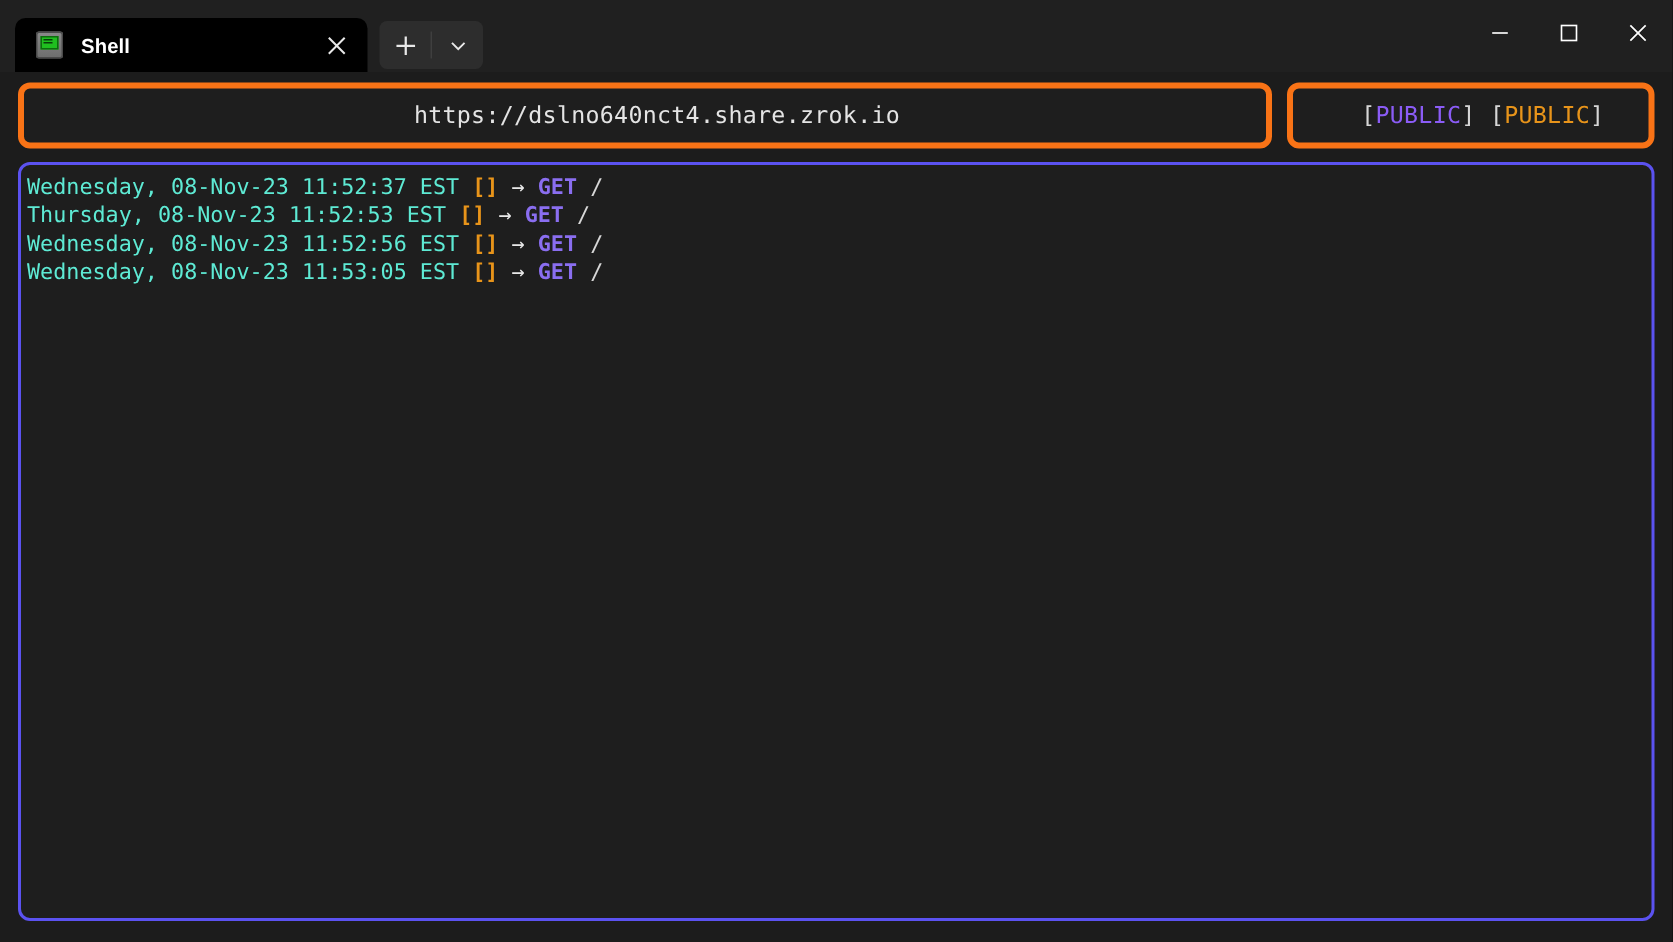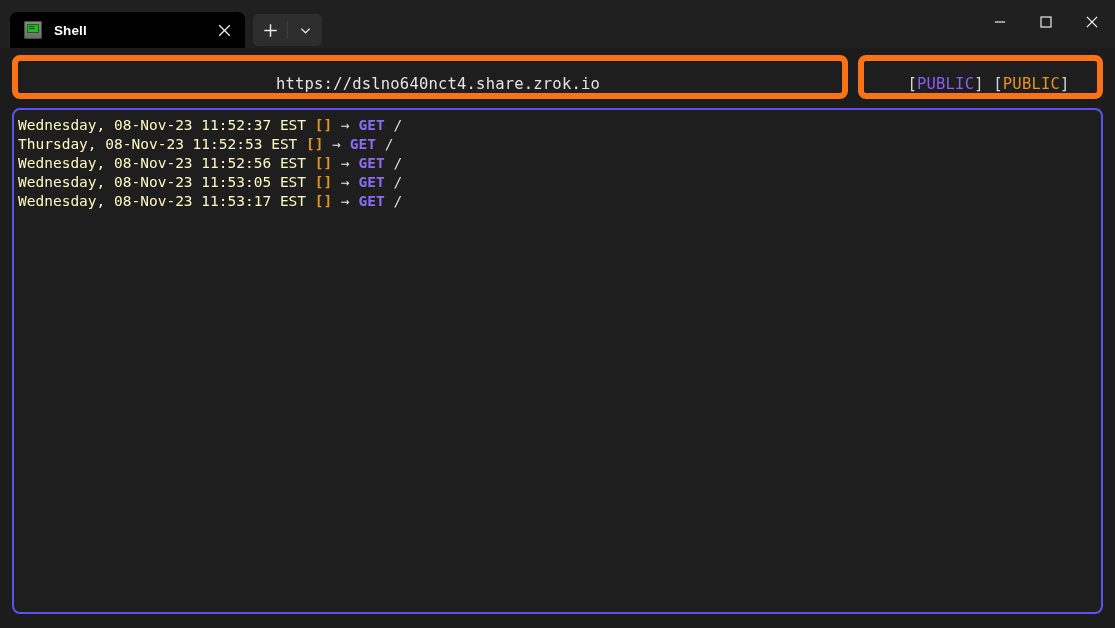--- a/index.html
+++ b/index.html
@@ -158,25 +158,25 @@
     flex: 0 0 auto;
     display: flex;
     align-items: center;
     padding: 7px 12px 0 12px;
     gap: 10px;
     background: #1c1c1c;
   }
 
   .panel {
     background: #1e1e1e;
-    border: 6px solid #f97316;
+    border: 4px solid #f97316;
     border-radius: 8px;
     box-sizing: border-box;
     display: flex;
-    align-items: flex-end;
+    align-items: center;
     justify-content: center;
     padding-left: 16px;
   }
 
   .url-box {
     flex: 1 1 auto;
     height: 44px;
   }
   .url-text {
     font-family: "DejaVu Sans Mono", "Liberation Mono", monospace;
@@ -217,21 +217,21 @@
     padding: 6px 8px 6px 4px;
     overflow: hidden;
   }
   .log-line {
     font-family: "DejaVu Sans Mono", "Liberation Mono", monospace;
     font-size: 14.5px;
     line-height: 19px;
     white-space: pre;
     letter-spacing: 0px;
   }
-  .lg-ts     { color: #fef9c3; }
+  .lg-ts     { color: #5eead4; }
   .lg-br     { color: #e8941a; font-weight: bold; }
   .lg-arrow  { color: #e8e8e8; }
   .lg-method { color: #8a6ef0; font-weight: bold; }
   .lg-path   { color: #d8d8d8; }
 </style>
 </head>
 <body>
 
 <div class="window">
 
@@ -293,17 +293,16 @@
       <span class="badge-text"><span class="bracket">[</span><span class="tok-public">PUBLIC</span><span class="bracket">]</span><span class="bracket"> </span><span class="bracket">[</span><span class="tok-proxy">PUBLIC</span><span class="bracket">]</span></span>
     </div>
   </div>
 
   <div class="log-outer">
     <div class="log-scroll" id="log-scroll">
         <div class="log-line"><span class="lg-ts">Wednesday, 08-Nov-23 11:52:37 EST</span> <span class="lg-br">[]</span> <span class="lg-arrow">→</span> <span class="lg-method">GET</span> <span class="lg-path">/</span></div>
         <div class="log-line"><span class="lg-ts">Thursday, 08-Nov-23 11:52:53 EST</span> <span class="lg-br">[]</span> <span class="lg-arrow">→</span> <span class="lg-method">GET</span> <span class="lg-path">/</span></div>
         <div class="log-line"><span class="lg-ts">Wednesday, 08-Nov-23 11:52:56 EST</span> <span class="lg-br">[]</span> <span class="lg-arrow">→</span> <span class="lg-method">GET</span> <span class="lg-path">/</span></div>
         <div class="log-line"><span class="lg-ts">Wednesday, 08-Nov-23 11:53:05 EST</span> <span class="lg-br">[]</span> <span class="lg-arrow">→</span> <span class="lg-method">GET</span> <span class="lg-path">/</span></div>
-        <div class="log-line"><span class="lg-ts">Wednesday, 08-Nov-23 11:53:17 EST</span> <span class="lg-br">[]</span> <span class="lg-arrow">→</span> <span class="lg-method">GET</span> <span class="lg-path">/</span></div>
       </div>
   </div>
 
 </div>
 
 </body></html>

